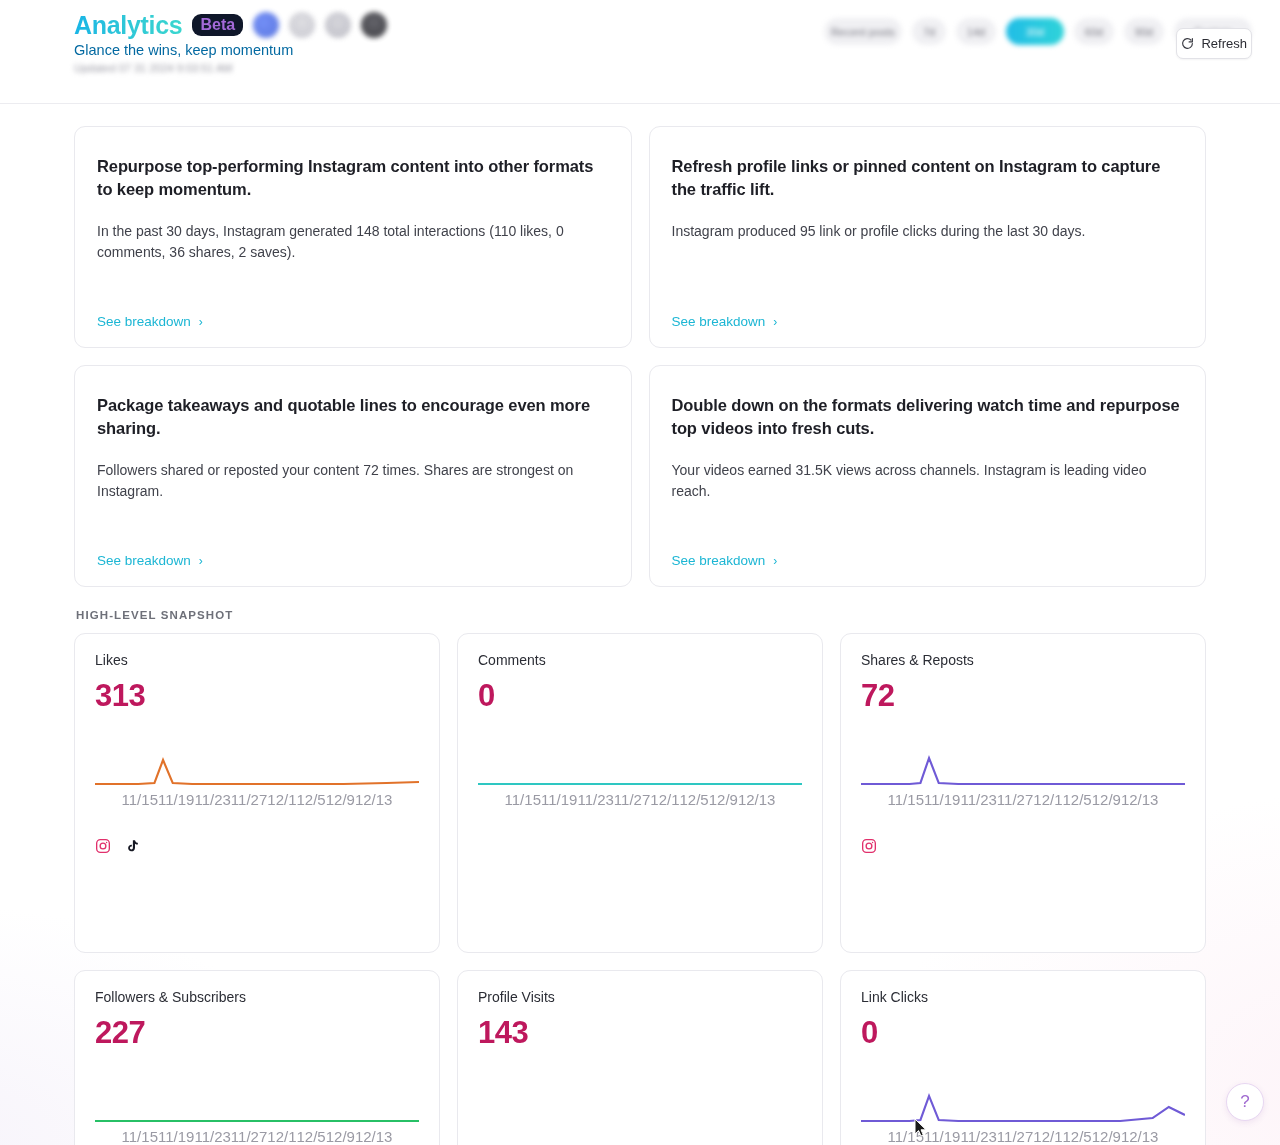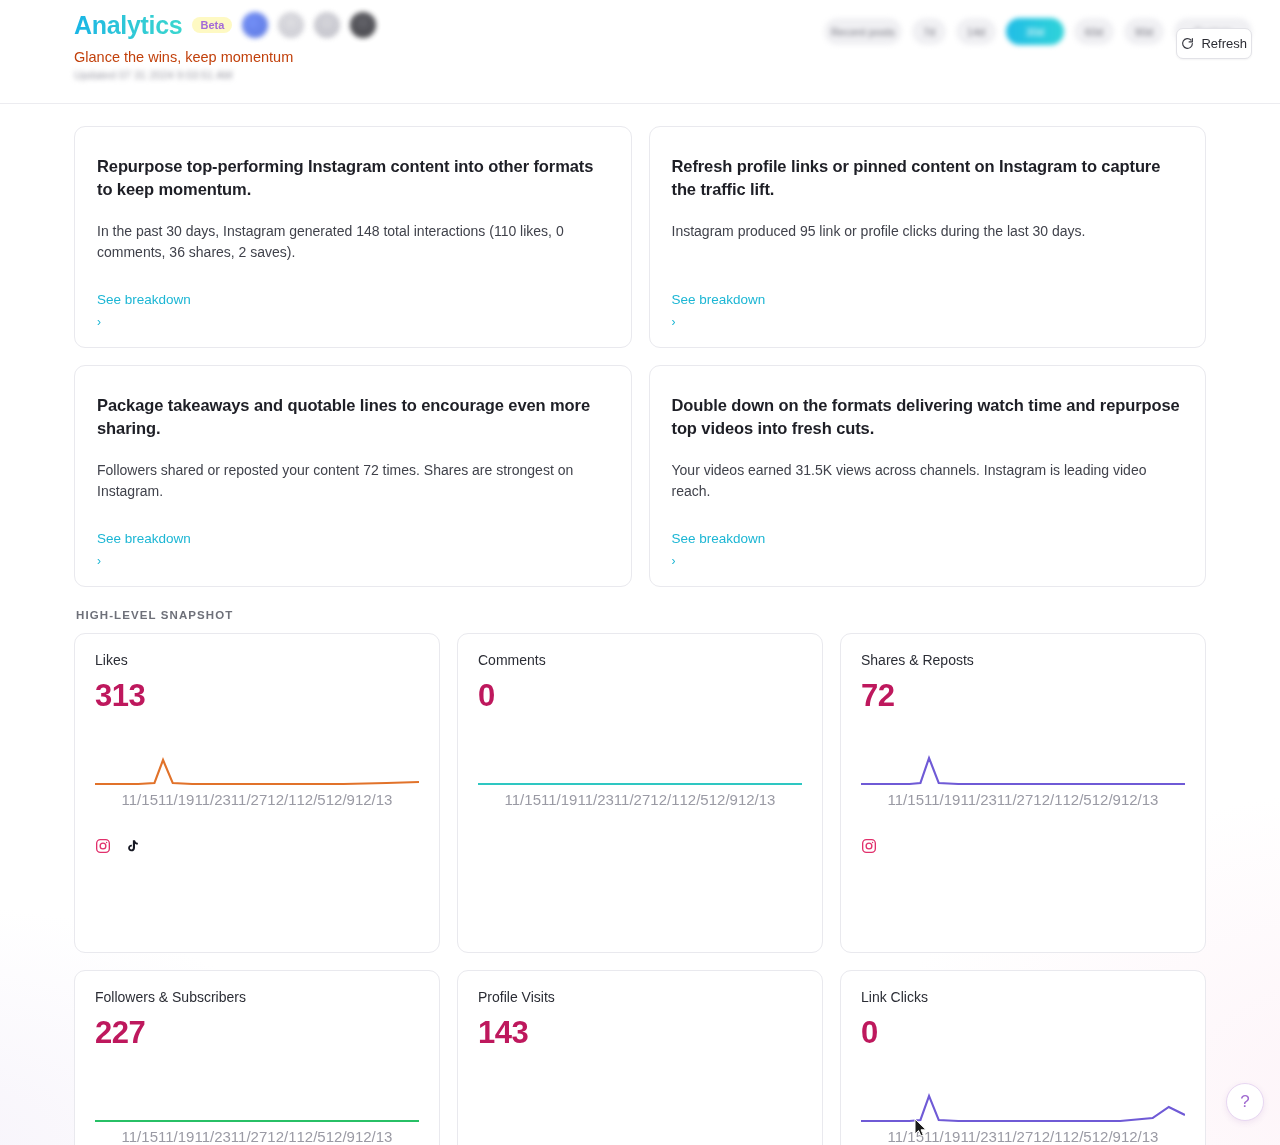--- a/index.html
+++ b/index.html
@@ -33,43 +33,43 @@
     font-size: 25px;
     font-weight: 700;
     letter-spacing: -0.3px;
     background: linear-gradient(90deg,#19b5e6 0%, #2ec6d8 45%, #3bd6cf 100%);
     -webkit-background-clip: text;
     background-clip: text;
     color: transparent;
     line-height: 1.2;
   }
   .beta-pill {
-    font-size: 11px;
+    font-size: 16px;
     color: #a46ad8;
-    background: #fef9c3;
+    background: #0f172a;
     border-radius: 9px;
     padding: 2px 8px;
     font-weight: 600;
     filter: blur(0.4px);
   }
   .header-icon-blur {
     width: 26px; height: 26px;
     border-radius: 50%;
     filter: blur(2.4px);
     opacity: .85;
   }
   .hi1 { background: radial-gradient(circle at 40% 40%, #5b7cf6, #3f5fd8); }
   .hi2 { background: radial-gradient(circle at 50% 40%, #d9d9de, #bdbdc6); }
   .hi3 { background: radial-gradient(circle at 50% 40%, #cfcfd6, #b2b2bb); }
   .hi4 { background: radial-gradient(circle at 50% 40%, #4a4a52, #1d1d22); }
 
   .subtitle {
-    margin-top: 9px;
+    margin-top: 2px;
     font-size: 14.5px;
-    color: #c2410c;
+    color: #0369a1;
   }
   .updated {
     margin-top: 4px;
     font-size: 11px;
     color: #9a9aa4;
     filter: blur(2.6px);
   }
 
   .header-right {
     margin-left: auto;
@@ -139,27 +139,26 @@
   }
   .insight-body {
     margin-top: 20px;
     font-size: 14px;
     line-height: 1.55;
     color: #40424b;
   }
   .see-breakdown {
     margin-top: auto;
     display: inline-flex;
-    align-items: flex-start;
+    align-items: flex-end;
     gap: 8px;
     font-size: 13.5px;
     color: #1cb6d4;
     cursor: pointer;
     font-weight: 500;
-    flex-direction: column;
   }
   .chev { font-size: 12px; color: #1cb6d4; }
 
   
   .snapshot-label { margin-top: 22px; }
   .metric-grid {
     display: grid;
     grid-template-columns: repeat(3, 1fr);
     gap: 17px;
   }

